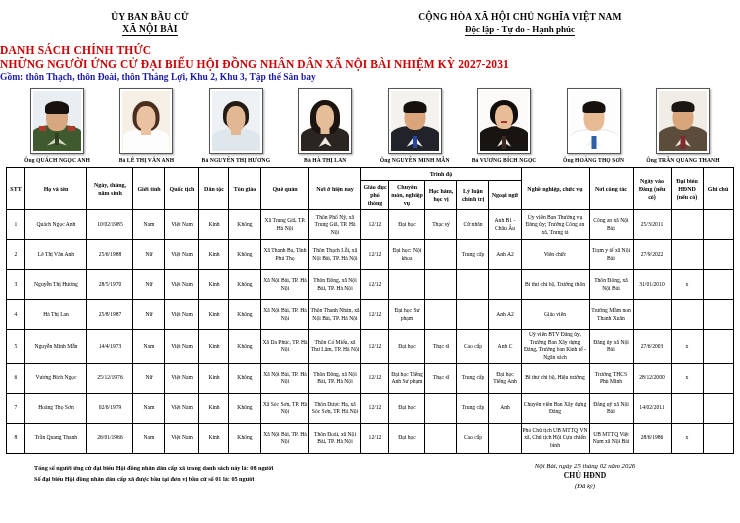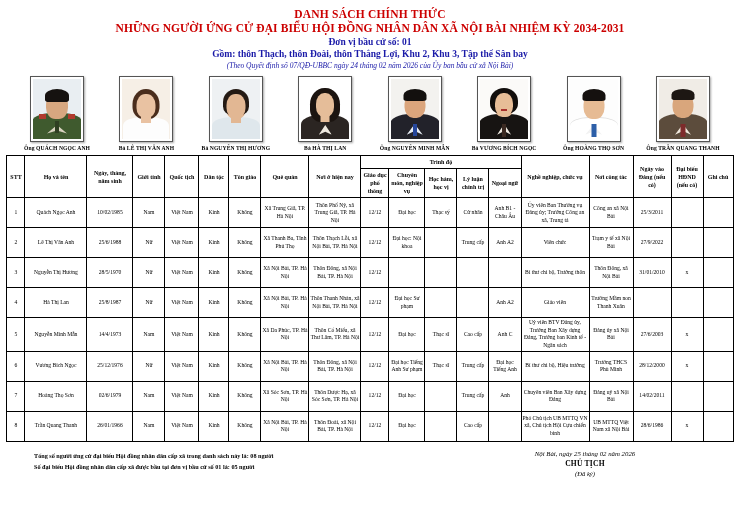--- a/index.html
+++ b/index.html
@@ -16,21 +16,21 @@
   
   .hdr { display: flex; padding: 12px 0 0 0; }
   .hdr-left { width: 300px; text-align: center; }
   .hdr-right { flex: 1; text-align: center; }
   .hdr-line1 { font-size: 9.5px; font-weight: bold; letter-spacing: .2px; }
   .hdr-line2 { font-size: 9.5px; font-weight: bold; letter-spacing: .2px; margin-top: 2px; }
   .underline-sm { display: inline-block; border-bottom: 1px solid #000; padding-bottom: 1px; }
   .hdr-motto { font-size: 9px; font-weight: bold; margin-top: 2px; }
 
   
-  .titleblock { text-align: center; margin-top: 8px; }
+  .titleblock { text-align: left; margin-top: 8px; }
   .t-red { color: #cc0000; font-weight: bold; font-size: 11.5px; letter-spacing: .2px; }
   .t-red2 { color: #cc0000; font-weight: bold; font-size: 11.5px; letter-spacing: .1px; margin-top: 2px;}
   .t-blue { color: #1a1aa8; font-weight: bold; font-size: 9.5px; margin-top: 3px; }
   .t-blue2 { color: #1a1aa8; font-weight: bold; font-size: 9.5px; margin-top: 2px; }
   .t-ital { color: #1a1aa8; font-style: italic; font-size: 7.5px; margin-top: 2px; }
 
   
   .photos { display: flex; justify-content: space-between; padding: 6px 18px 0 18px; }
   .cand { width: 78px; text-align: center; }
   .frame {
@@ -72,27 +72,35 @@
   .f-date { font-size: 6.8px; font-style: italic; }
   .f-tm { font-size: 7.6px; font-weight: bold; margin-top: 3px; letter-spacing:.2px;}
   .f-role { font-size: 7.6px; font-weight: bold; margin-top: 2px; letter-spacing:.2px;}
   .f-sign { font-size: 6.6px; font-style: italic; margin-top: 2px; }
 </style>
 </head>
 <body>
 
 <div class="page">
 
+  <div class="hdr">
+    <div class="hdr-left">
+      <div class="hdr-line1">ỦY BAN BẦU CỬ</div>
+      <div class="hdr-line2"><span class="underline-sm">XÃ NỘI BÀI</span></div>
+    </div>
+    <div class="hdr-right">
+      <div class="hdr-line1">CỘNG HÒA XÃ HỘI CHỦ NGHĨA VIỆT NAM</div>
+      <div class="hdr-motto"><span class="underline-sm">Độc lập - Tự do - Hạnh phúc</span></div>
+    </div>
+  </div>
 
   <div class="titleblock">
     <div class="t-red">DANH SÁCH CHÍNH THỨC</div>
-    <div class="t-red2">NHỮNG NGƯỜI ỨNG CỬ ĐẠI BIỂU HỘI ĐỒNG NHÂN DÂN XÃ NỘI BÀI NHIỆM KỲ 2034-2031</div>
-    <div class="t-blue">Đơn vị bầu cử số: 01</div>
+    <div class="t-red2">NHỮNG NGƯỜI ỨNG CỬ ĐẠI BIỂU HỘI ĐỒNG NHÂN DÂN XÃ NỘI BÀI NHIỆM KỲ 2027-2031</div>
     <div class="t-blue2">Gồm: thôn Thạch, thôn Đoài, thôn Thắng Lợi, Khu 2, Khu 3, Tập thể Sân bay</div>
-    <div class="t-ital">(Theo Quyết định số 07/QĐ-UBBC ngày 24 tháng 02 năm 2026 của Ủy ban bầu cử xã Nội Bài)</div>
   </div>
 
   <div class="photos">
 
     <div class="cand">
       <div class="frame">
         <div class="photo">
           <div class="pbg" style="background:#e9eef2"></div>
           <div class="body" style="width:52px;height:26px;background:#3f5a2e"></div>
           <div class="collar" style="width:20px;height:14px;background:#d9d3c0;clip-path:polygon(50% 0,100% 60%,50% 40%,0 60%)"></div>
@@ -429,19 +437,19 @@
     </tbody>
   </table>
 
   <div class="footer">
     <div class="foot-left">
       <div>Tổng số người ứng cử đại biểu Hội đồng nhân dân cấp xã trong danh sách này là: 08 người</div>
       <div>Số đại biểu Hội đồng nhân dân cấp xã được bầu tại đơn vị bầu cử số 01 là: 05 người</div>
     </div>
     <div class="foot-right">
       <div class="f-date">Nội Bài, ngày 25 tháng 02 năm 2026</div>
-      <div class="f-role">CHỦ TỊCH</div>
+      <div class="f-role">CHỦ HĐND</div>
       <div class="f-sign">(Đã ký)</div>
 
     </div>
   </div>
 
 </div>
 
 </body></html>

